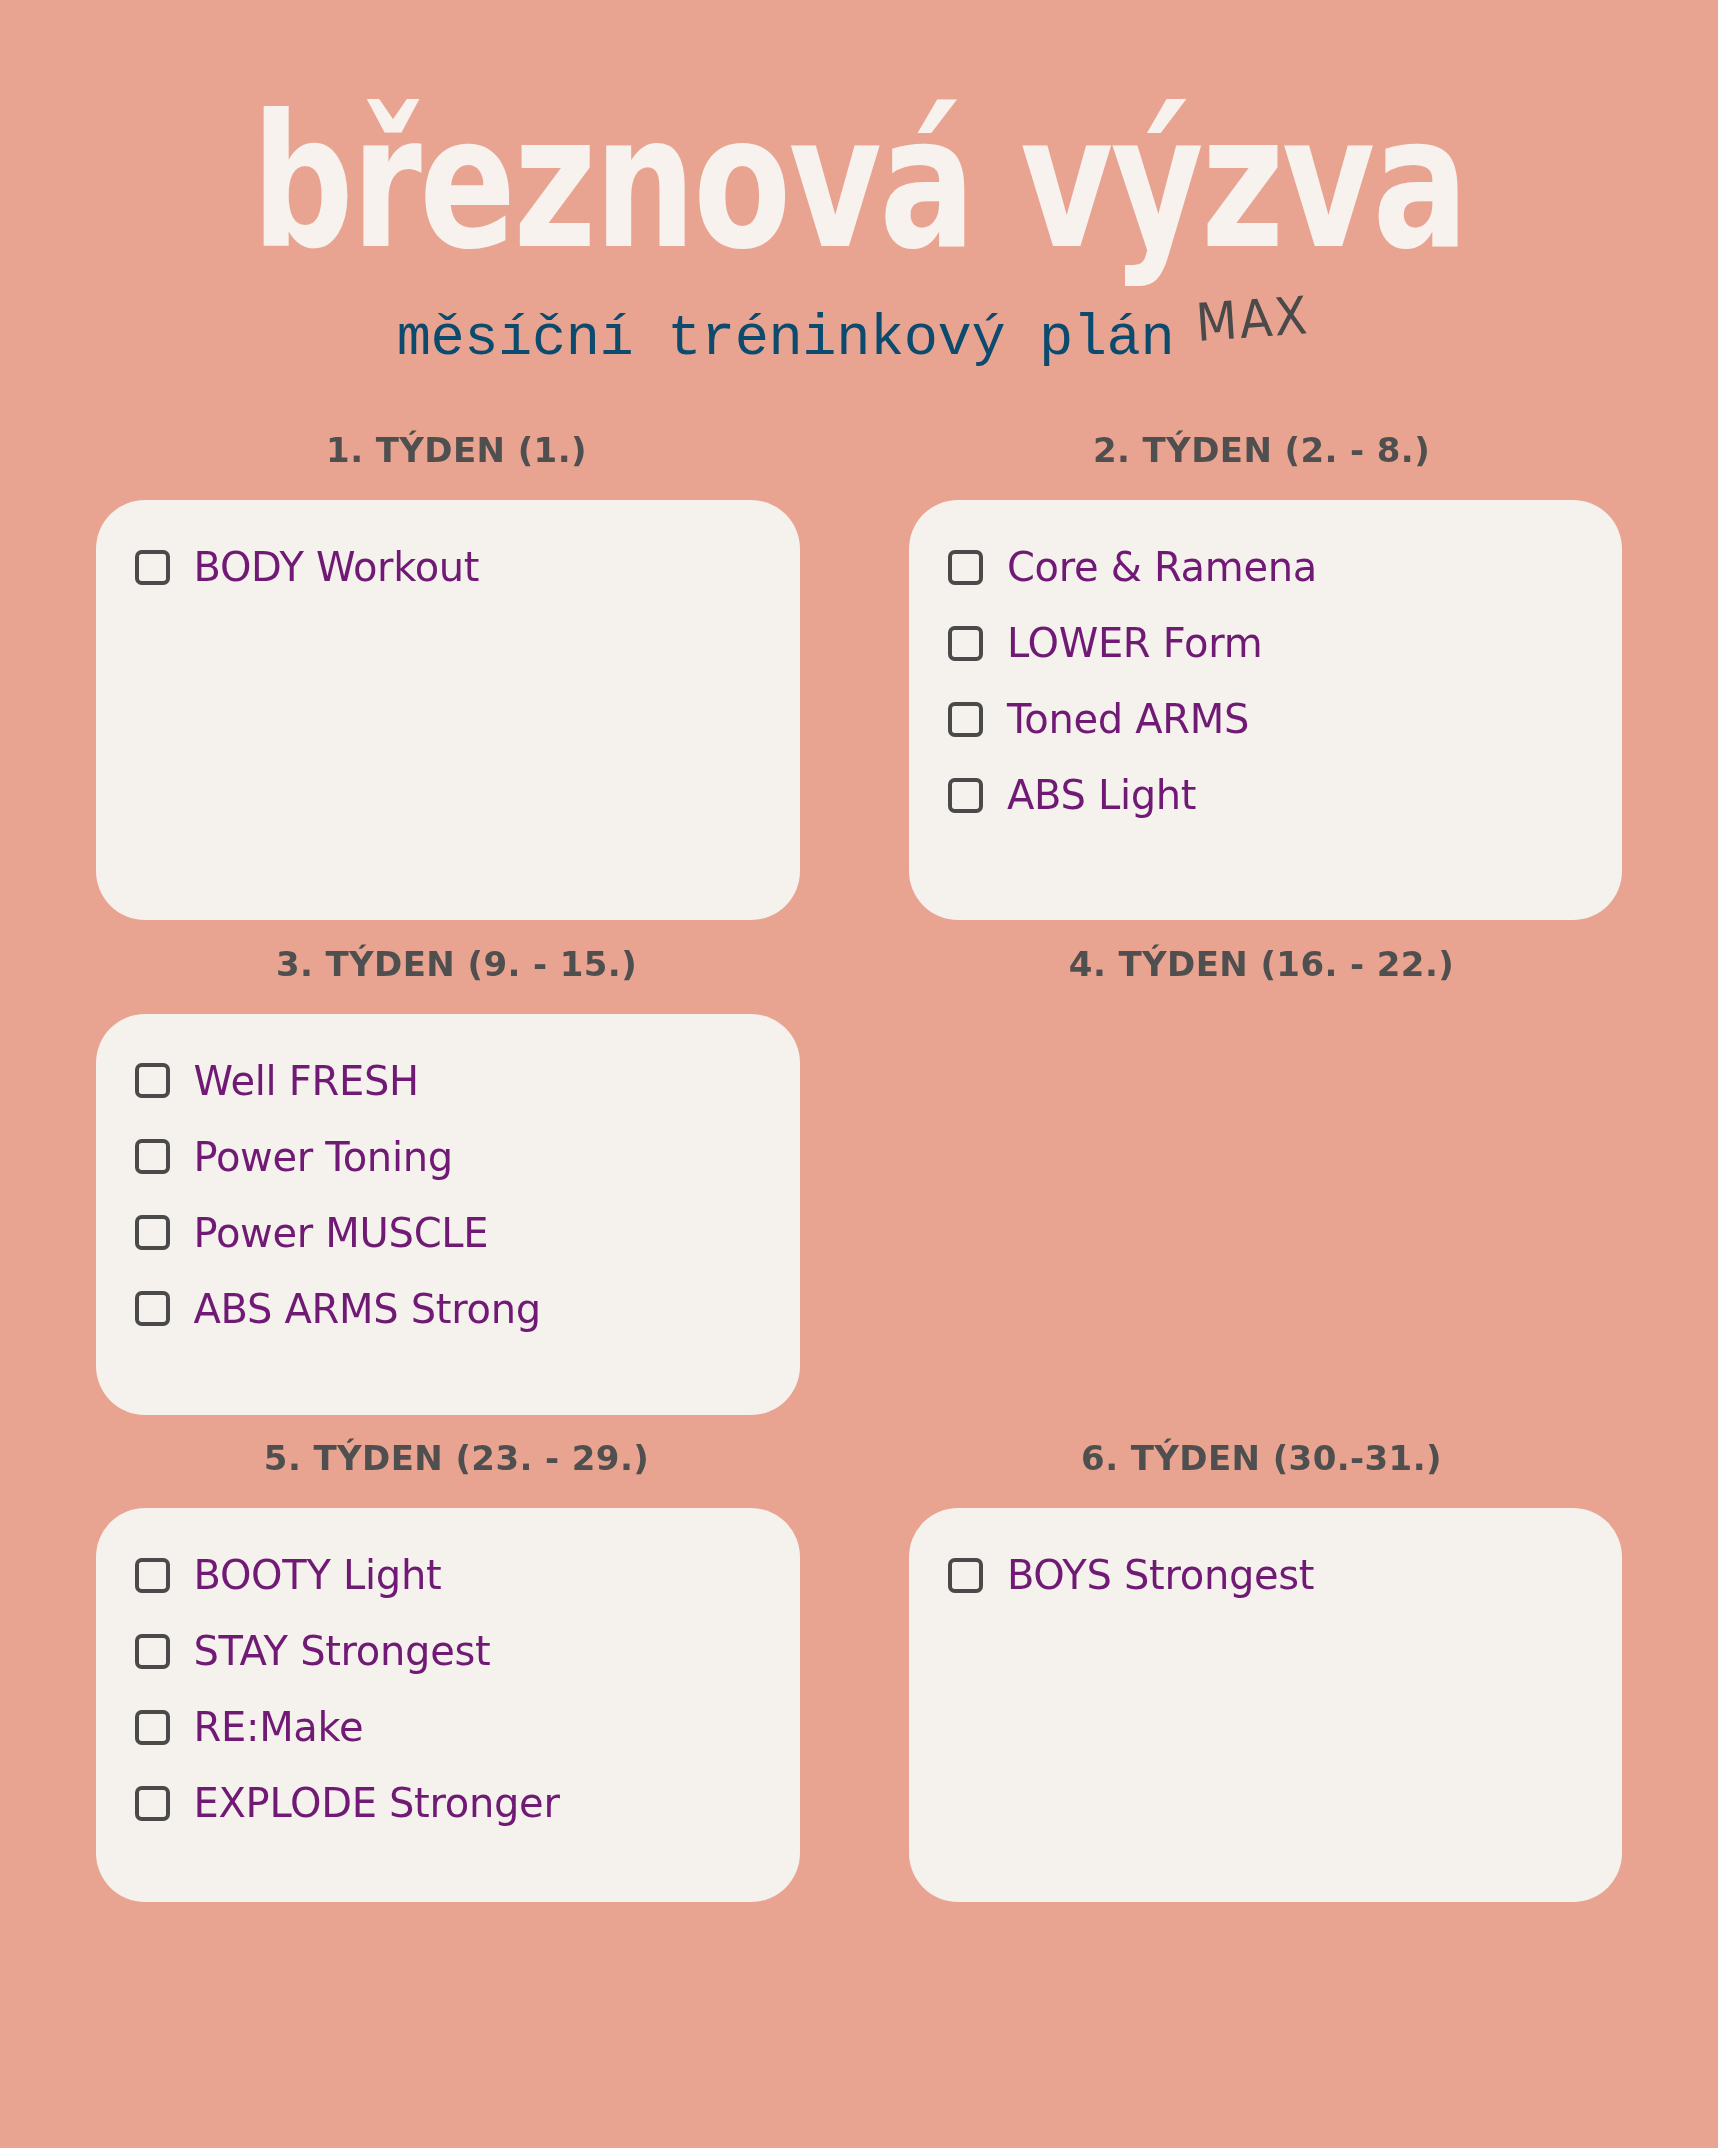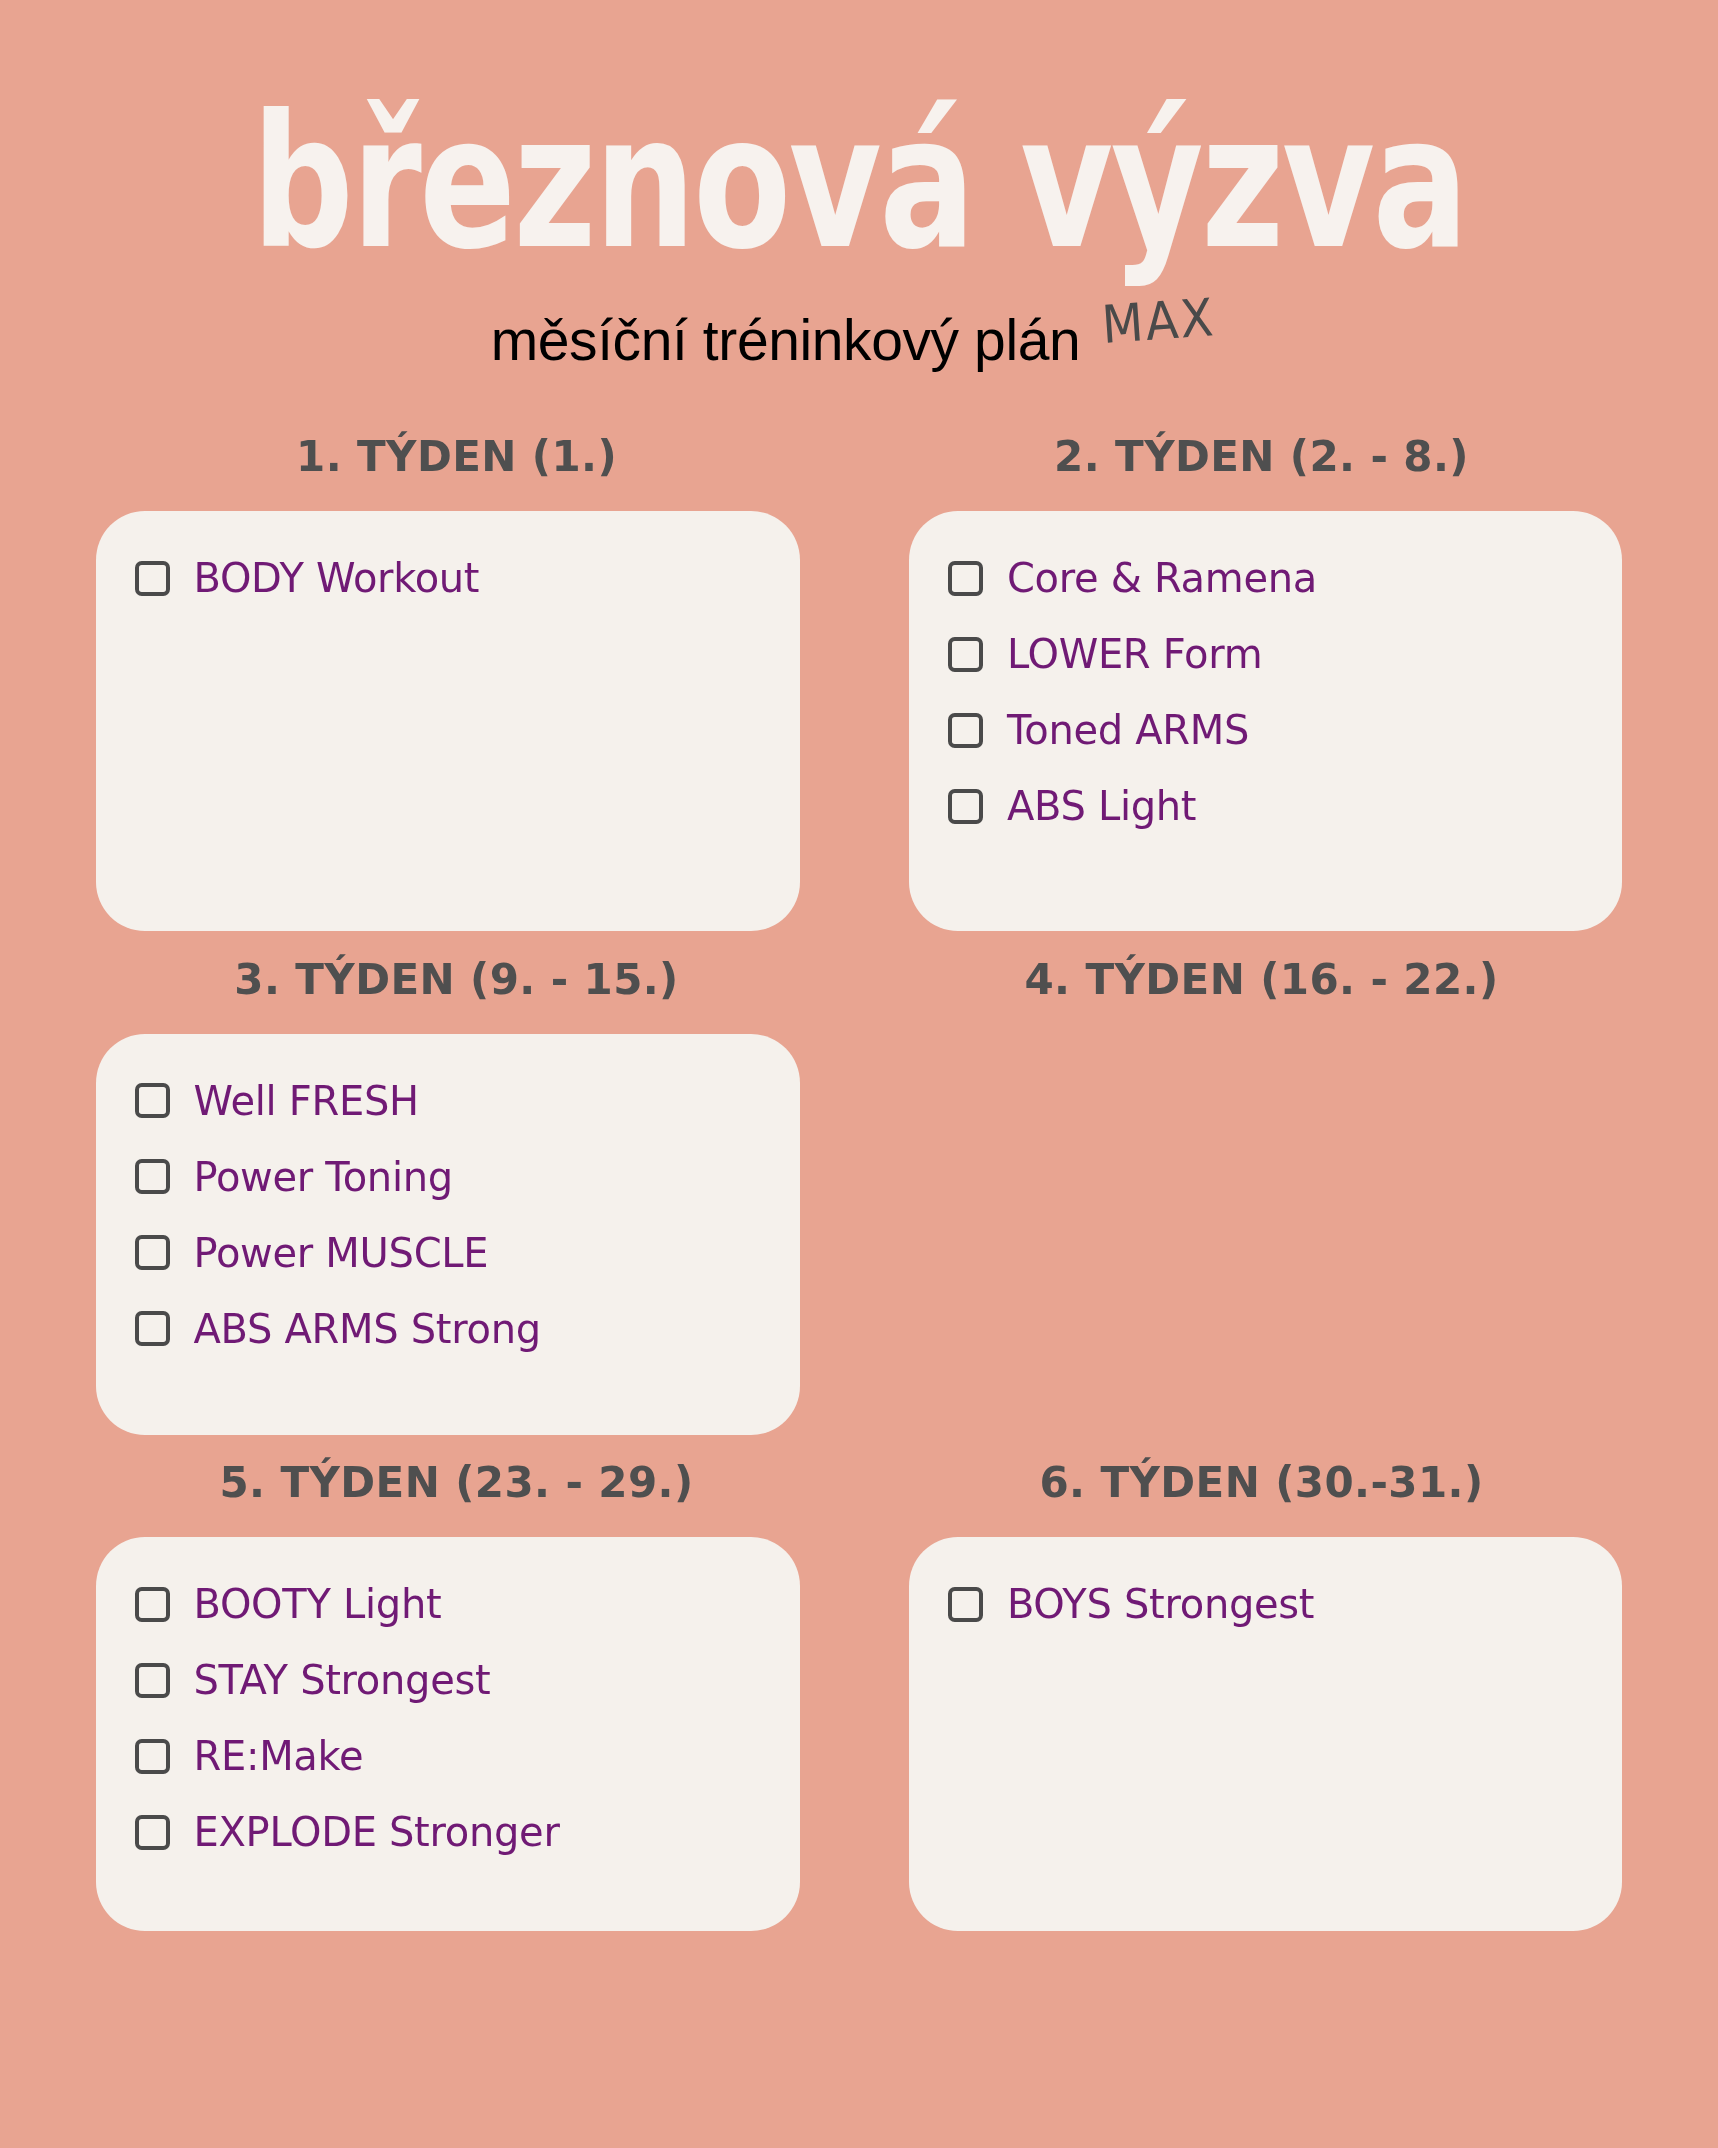--- a/index.html
+++ b/index.html
@@ -43,23 +43,23 @@
 
   .subtitle-row {
     margin-top: 69px;
     display: flex;
     align-items: flex-end;
     justify-content: center;
     gap: 23.5px;
   }
 
   .subtitle {
-    font-family: Liberation Sans, sans-serif;
+    font-family: Liberation Mono, monospace;
     font-size: 57px;
-    color: #000000;
+    color: #0c4a6e;
     font-weight: 400;
     letter-spacing: -0.4px;
     text-align: center;
   }
 
   .max-badge {
     font-family: "DejaVu Sans", sans-serif;
     font-size: 52px;
     color: #4a4a4a;
     font-weight: 400;
@@ -80,21 +80,21 @@
     row-gap: 0;
   }
 
   .week {
     margin-bottom: 23.5px;
   }
 
   .week-title {
     font-family: "DejaVu Sans", sans-serif;
     font-weight: 700;
-    font-size: 42px;
+    font-size: 34px;
     color: #4f4f4f;
     letter-spacing: 0.4px;
     text-align: center;
     margin-bottom: 30px;
   }
 
   .card {
     background: #f5f1ec;
     border-radius: 49px;
     padding: 44px 39px;

